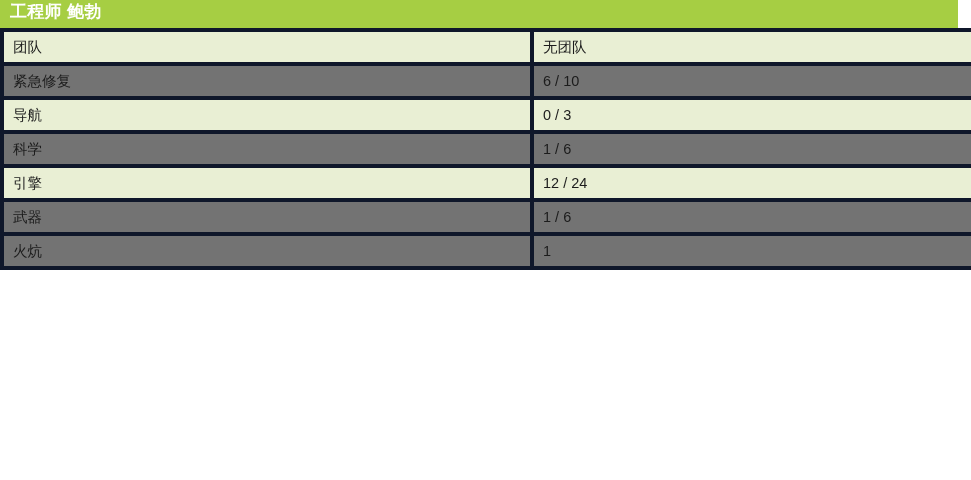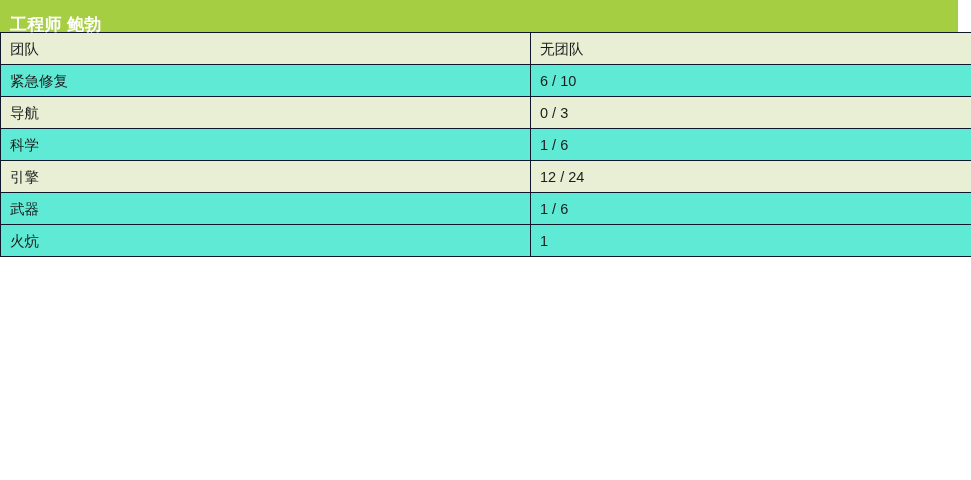--- a/index.html
+++ b/index.html
@@ -20,43 +20,43 @@
     width: 958px;
     box-sizing: border-box;
     background: #ffffff;
   }
 
   
   .panel-header {
     height: 28px;
     background: #a6ce43;
     display: flex;
-    align-items: flex-start;
+    align-items: flex-end;
     box-sizing: border-box;
-    padding: 16px 10px;
+    padding: 8px 10px;
   }
   .panel-header .title {
     color: #ffffff;
     font-size: 17px;
     font-weight: bold;
     letter-spacing: 0.3px;
     line-height: 1;
   }
 
   
   table.stats-table {
     border-collapse: collapse;
     width: 958px;
     table-layout: fixed;
   }
   table.stats-table tr {
     height: 32px;
   }
   table.stats-table td {
-    border: 1px solid #0f172a;
+    border: 4px solid #0f172a;
     padding: 0 0 0 9px;
     font-size: 14.5px;
     color: #1c1c1c;
     line-height: 30px;
     height: 32px;
     box-sizing: border-box;
     vertical-align: middle;
     white-space: nowrap;
     overflow: hidden;
   }
@@ -64,21 +64,21 @@
     width: 530px;
   }
   table.stats-table td.value-cell {
     width: 452px;
   }
 
   tr.row-alt td {
     background: #e9efd4;
   }
   tr.row-plain td {
-    background: #5eead4;
+    background: #737373;
   }
 </style>
 </head>
 <body>
 
 <div id="stats-panel">
 
   <div class="panel-header">
     <span class="title">工程师 鲍勃</span>
   </div>

